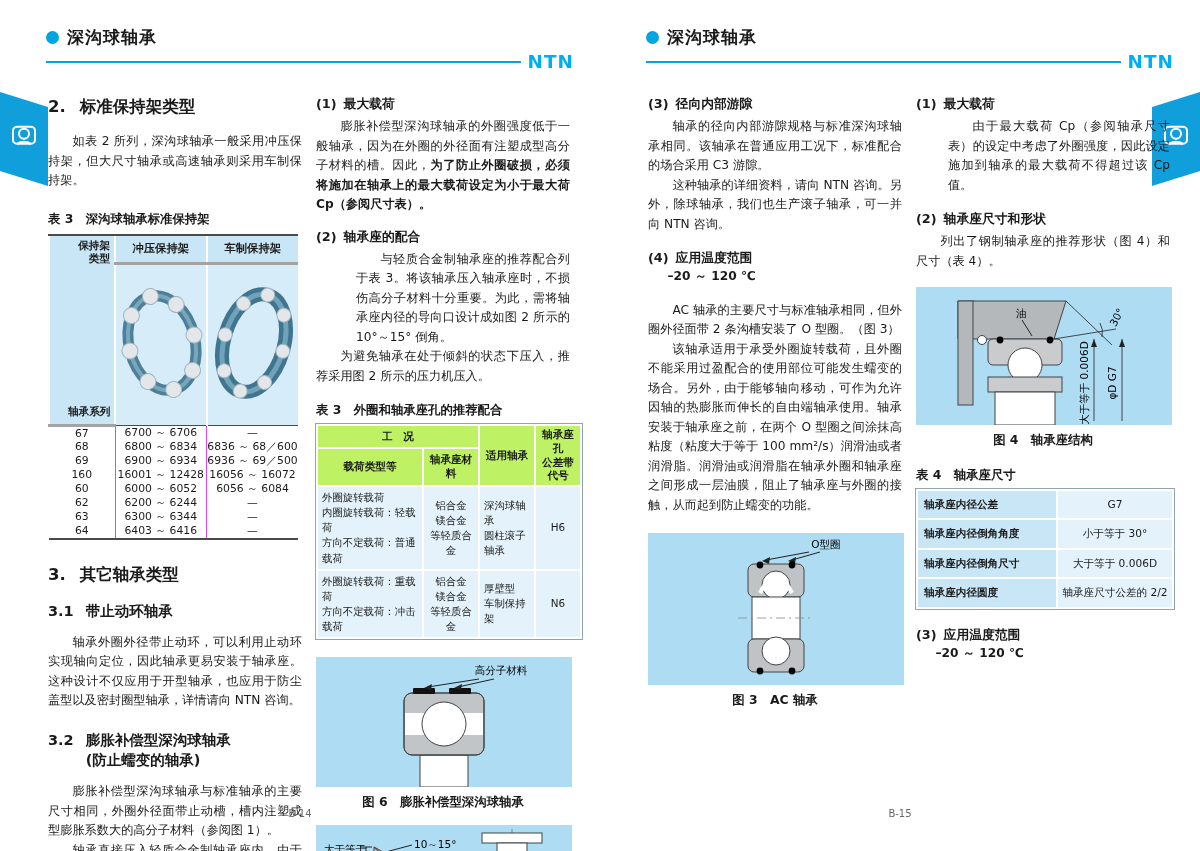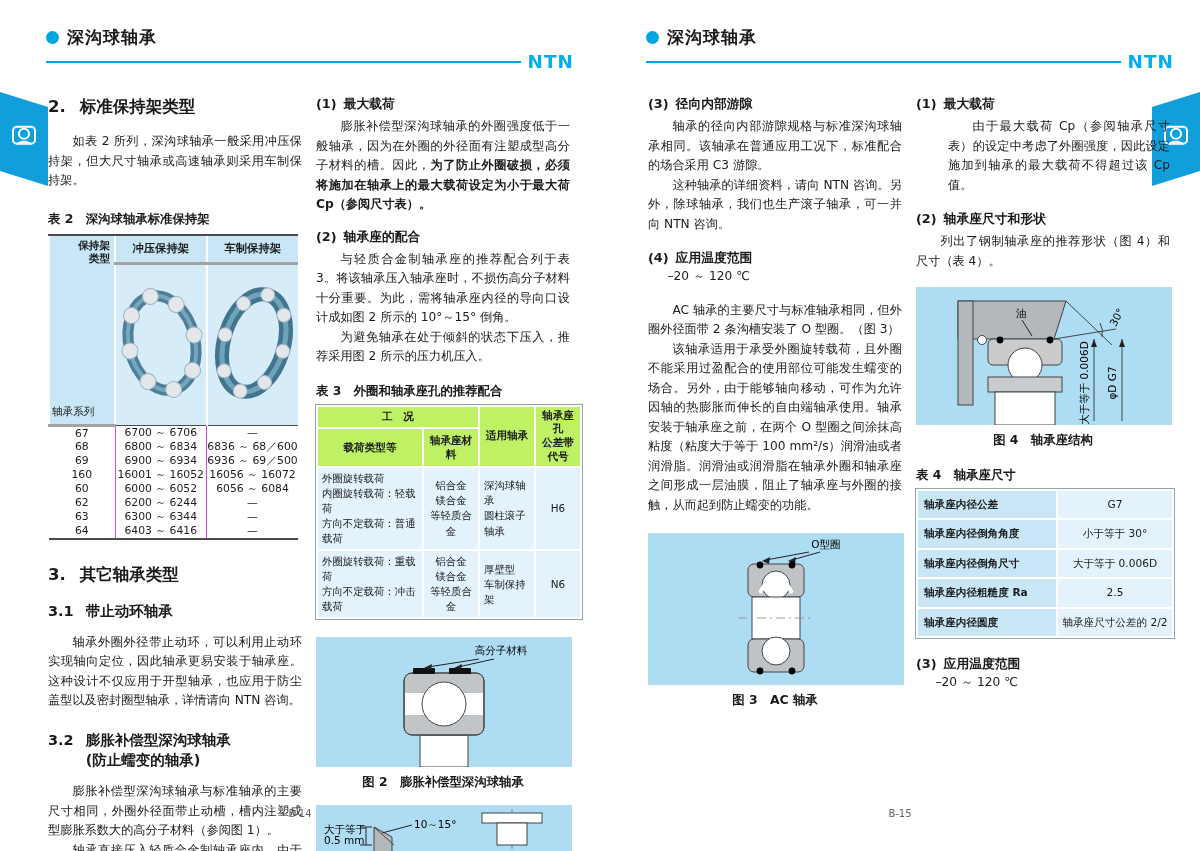--- a/index.html
+++ b/index.html
@@ -25,34 +25,34 @@
 
   
   .col{position:absolute;top:88px;width:254px;}
   .c1{left:48px;} .c2{left:316px;}
 
   .h2{display:flex;gap:14px;font-size:16.5px;font-weight:bold;align-items:baseline;}
   .h3{display:flex;gap:12px;font-size:14.5px;font-weight:bold;align-items:baseline;}
   .h3 .twoline{line-height:1.35;}
   .item-h{display:flex;gap:7px;font-size:12.8px;font-weight:bold;align-items:baseline;}
   .body-p{font-size:12.2px;line-height:1.6;text-align:justify;text-indent:2em;margin:0;}
-  .value-line{font-size:12.2px;margin-left:1.6em;line-height:1.6;}
+  .value-line{font-size:12.2px;margin-left:1.6em;line-height:1.6;font-weight:bold;}
   .pre{white-space:pre-line;}
 
   .tbl-cap{font-size:12.4px;font-weight:bold;}
 
   
   .t2{border-collapse:collapse;width:250px;table-layout:fixed;margin-top:6px;}
   .t2 td,.t2 th{padding:0;}
   .t2 .hrow th{background:#c8e6f5;font-size:11.3px;font-weight:bold;height:26px;
                border-left:2px solid #fff;}
   .t2 .corner{background:#c8e6f5;position:relative;width:64px;border-left:none;
       background-image:linear-gradient(to bottom right,transparent 49.4%,#5a6a72 49.4%,#5a6a72 50.6%,transparent 50.6%);}
   .t2 .corner .lab-top{position:absolute;top:3px;right:4px;font-size:10.6px;font-weight:bold;text-align:right;line-height:1.25;}
-  .t2 .corner .lab-bot{position:absolute;bottom:5px;left:2px;font-size:10.6px;font-weight:normal;}
+  .t2 .corner .lab-bot{position:absolute;bottom:5px;left:18px;font-size:10.6px;font-weight:bold;}
   .t2 .imgrow td{background:#d6ecf8;border-left:2px solid #fff;height:160px;text-align:center;vertical-align:middle;}
   .t2 .top-rule td,.t2 .top-rule th{border-top:2px solid #4a4a4a;}
   .t2 .hrow th{border-bottom:3px solid #a3a3a3;}
   .t2 .imgrow td{border-bottom:1px solid #4a4a4a;}
   .t2 .drow td{font-size:10.8px;height:13.4px;text-align:center;border-left:1px solid #d946ef;}
   .t2 .drow td:first-child{border-left:none;}
   .t2 .last td{border-bottom:2px solid #4a4a4a;}
 
   
   .tt{border-collapse:collapse;width:256px;table-layout:fixed;outline:1px solid #8fa6b2;margin-top:5px;}
@@ -96,21 +96,21 @@
       </svg>
     </div>
 
     <div class="col c1">
       <div class="h2" style="margin-top:8px;">
         <span>2.</span>
         <span>标准保持架类型</span>
       </div>
       <p class="body-p" style="margin-top:14px;">如表 2 所列，深沟球轴承一般采用冲压保持架，但大尺寸轴承或高速轴承则采用车制保持架。</p>
 
-      <div class="tbl-cap" style="margin-top:20px;">表 2　深沟球轴承标准保持架</div>
+      <div class="tbl-cap" style="margin-top:20px;">表 3　深沟球轴承标准保持架</div>
       <table class="t2">
         <tbody>
             <tr class="hrow top-rule">
           <th class="corner" rowspan="2">
             <span class="lab-top pre">保持架
 类型</span>
             <span class="lab-bot">轴承系列</span>
           </th>
           <th>冲压保持架</th>
           <th>车制保持架</th>
@@ -159,21 +159,21 @@
               <td>6800 ～ 6834</td>
               <td>6836 ～ 68／600</td>
             </tr>
         <tr class="drow">
               <td>69</td>
               <td>6900 ～ 6934</td>
               <td>6936 ～ 69／500</td>
             </tr>
         <tr class="drow">
               <td>160</td>
-              <td>16001 ～ 16052</td>
+              <td>16001 ～ 12428</td>
               <td>16056 ～ 16072</td>
             </tr>
         <tr class="drow">
               <td>60</td>
               <td>6000 ～ 6052</td>
               <td>6056 ～ 6084</td>
             </tr>
         <tr class="drow">
               <td>62</td>
               <td>6200 ～ 6244</td>
@@ -217,21 +217,21 @@
       <div class="item-h" style="margin-top:8px;">
         <span>(1)</span>
         <span>最大载荷</span>
       </div>
       <p class="body-p" style="margin-top:4px;"><span>膨胀补偿型深沟球轴承的外圈强度低于一般轴承，因为在外圈的外径面有注塑成型高分子材料的槽。因此，</span><b>为了防止外圈破损，必须将施加在轴承上的最大载荷设定为小于最大荷 Cp（参阅尺寸表）。</b></p>
 
       <div class="item-h" style="margin-top:14px;">
         <span>(2)</span>
         <span>轴承座的配合</span>
       </div>
-      <p class="body-p" style="margin-top:4px;">与轻质合金制轴承座的推荐配合列于表 3。将该轴承压入轴承座时，不损伤高分子材料十分重要。为此，需将轴承座内径的导向口设计成如图 2 所示的 10°～15° 倒角。</p>
+      <p class="body-p" style="margin-top:4px;margin-left:40px;">与轻质合金制轴承座的推荐配合列于表 3。将该轴承压入轴承座时，不损伤高分子材料十分重要。为此，需将轴承座内径的导向口设计成如图 2 所示的 10°～15° 倒角。</p>
       <p class="body-p">为避免轴承在处于倾斜的状态下压入，推荐采用图 2 所示的压力机压入。</p>
 
       <div class="tbl-cap" style="margin-top:16px;">表 3　外圈和轴承座孔的推荐配合</div>
       <table class="tt t3">
         <colgroup>
             <col style="width:106px">
             <col style="width:56px">
             <col style="width:56px">
             <col style="width:46px">
           </colgroup>
@@ -279,21 +279,21 @@
           <rect x="88" y="36" width="80" height="62" rx="8" fill="none" stroke="#3f4447"></rect>
           <rect x="97" y="31" width="22" height="6" rx="1" fill="#111"></rect>
           <rect x="133" y="31" width="22" height="6" rx="1" fill="#111"></rect>
           <line x1="163" y1="22" x2="112" y2="30" stroke="#222" stroke-width="1"></line>
           <polygon points="108,31 116,27 115,33" fill="#222"></polygon>
           <line x1="178" y1="22" x2="142" y2="30" stroke="#222" stroke-width="1"></line>
           <polygon points="138,31 146,27 145,33" fill="#222"></polygon>
           <text class="figlab" x="185" y="17" font-size="11" text-anchor="middle">高分子材料</text>
         </svg>
       </div>
-      <div class="fig-cap">图 2　膨胀补偿型深沟球轴承</div>
+      <div class="fig-cap">图 6　膨胀补偿型深沟球轴承</div>
 
       <div class="fig" style="margin-top:14px;height:118px;">
         <svg width="256" height="118" viewBox="0 0 256 118">
 
           <polygon points="58,22 76,32 76,104 58,96" fill="#b4b8bb" stroke="#3f4447"></polygon>
           <line x1="58" y1="22" x2="78" y2="40" stroke="#3f4447"></line>
           <line x1="44" y1="22" x2="56" y2="22" stroke="#222" stroke-width="1"></line>
           <line x1="44" y1="40" x2="56" y2="40" stroke="#222" stroke-width="1"></line>
           <line x1="50" y1="22" x2="50" y2="40" stroke="#222" stroke-width="1"></line>
           <text class="figlab" x="8" y="28" font-size="9">大于等于</text>
@@ -448,24 +448,20 @@
             </tr>
         <tr>
               <td class="lab">轴承座内径倒角角度</td>
               <td class="val">小于等于 30°</td>
             </tr>
         <tr>
               <td class="lab">轴承座内径倒角尺寸</td>
               <td class="val">大于等于 0.006D</td>
             </tr>
         <tr>
-              <td class="lab">轴承座内径粗糙度 Ra</td>
-              <td class="val">2.5</td>
-            </tr>
-        <tr>
               <td class="lab">轴承座内径圆度</td>
               <td class="val">轴承座尺寸公差的 2/2</td>
             </tr>
       </tbody>
         </table>
 
       <div class="item-h" style="margin-top:18px;">
         <span>(3)</span>
         <span>应用温度范围</span>
       </div>

